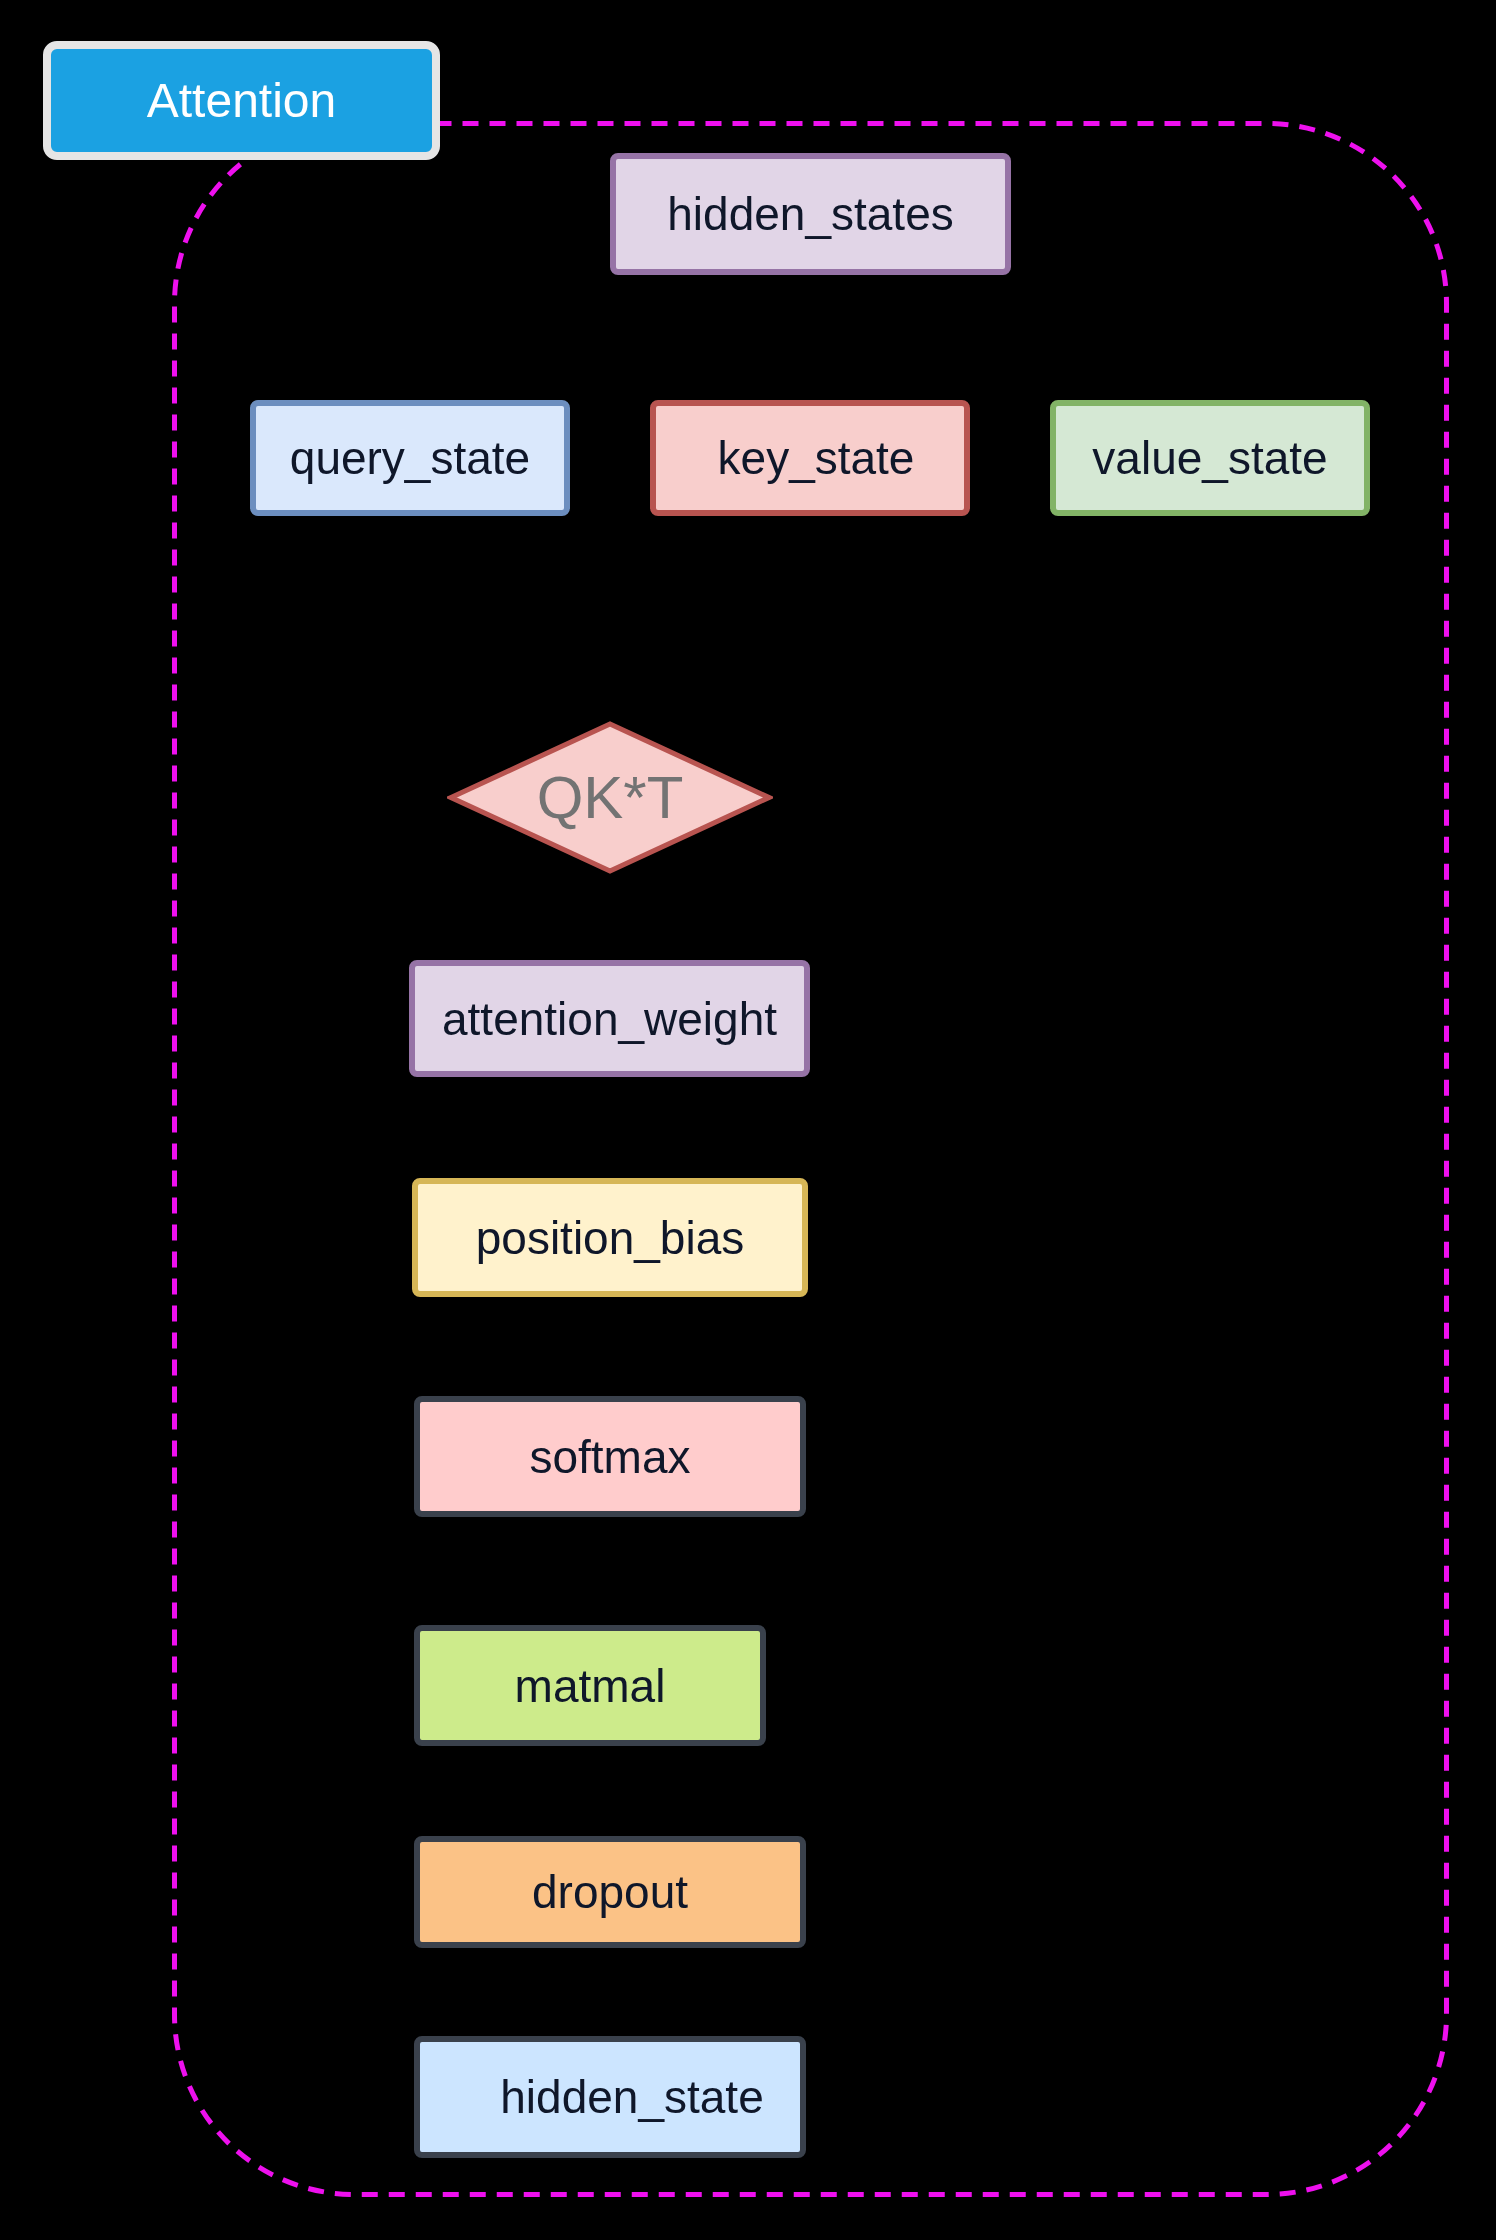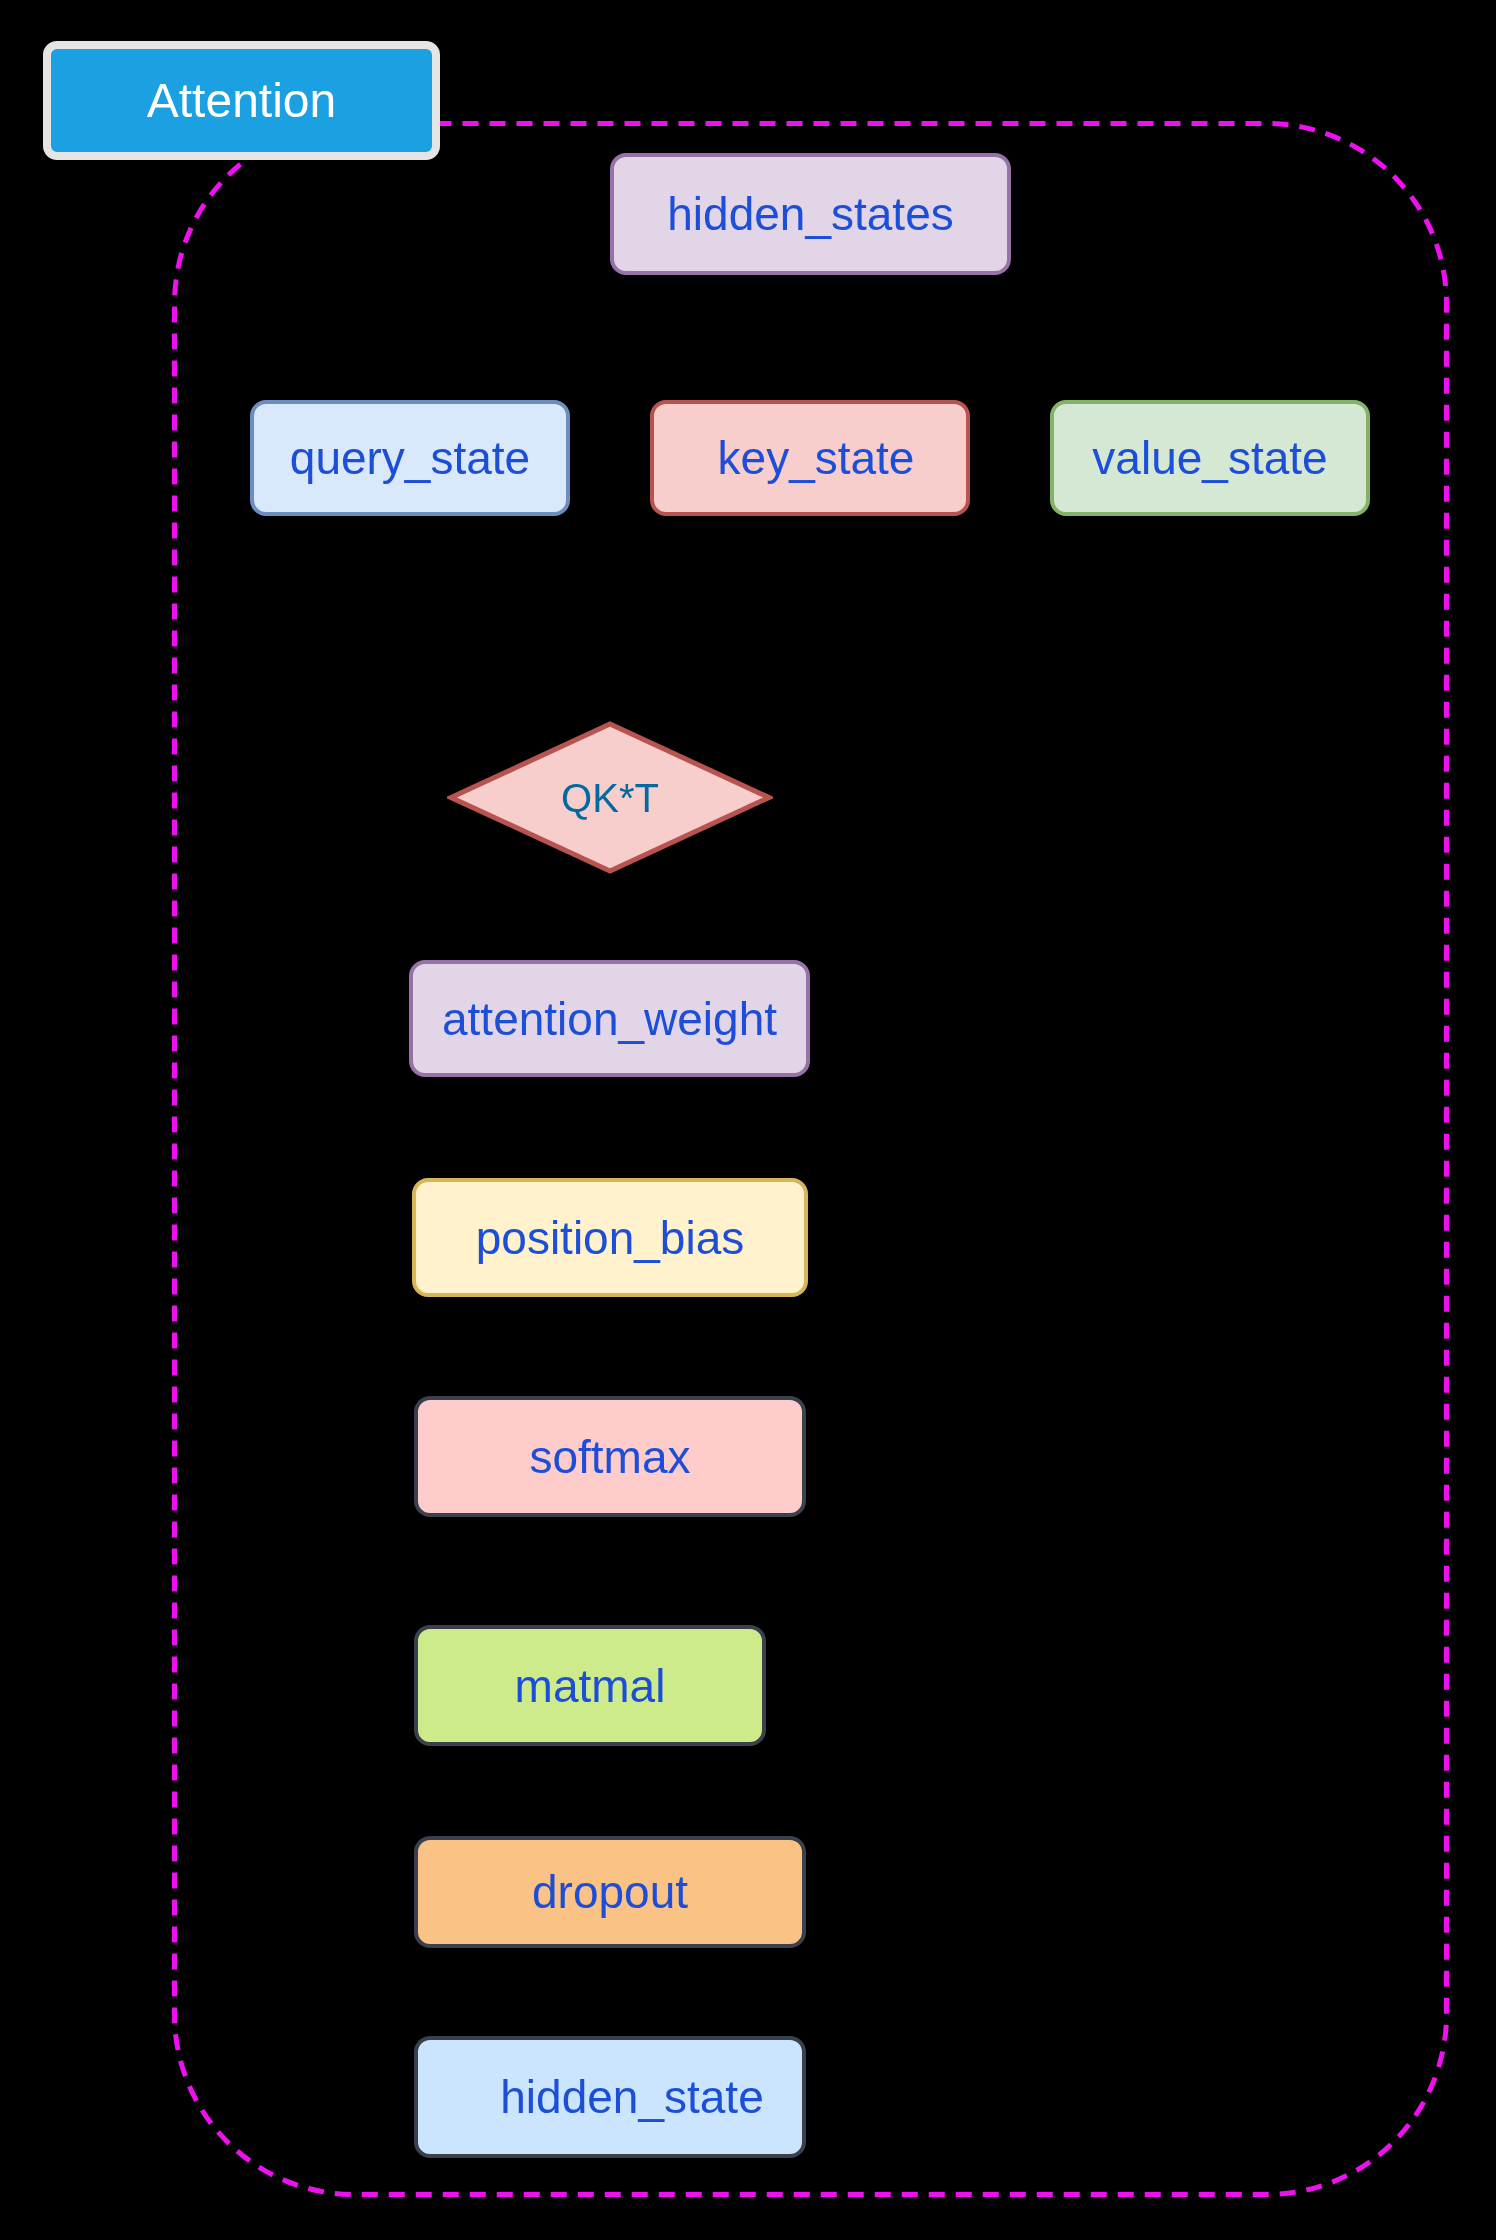--- a/index.html
+++ b/index.html
@@ -13,23 +13,23 @@
     height: 2240px;
     overflow: hidden;
     font-family: "Liberation Sans", sans-serif;
   }
   .node {
     position: absolute;
     display: flex;
     align-items: center;
     justify-content: center;
     box-sizing: border-box;
-    border-radius: 16px;
-    border: 4px solid #a16207;
-    color: #1d4ed8;
+    border-radius: 8px;
+    border: 6px solid #a16207;
+    color: #0f172a;
     font-size: 46px;
     line-height: 1;
     white-space: nowrap;
   }
   
   #attention {
     left: 43px; top: 41px; width: 397px; height: 119px;
     background: #1BA1E2;
     border: 8px solid #e5e5e5;
     border-radius: 14px;
@@ -62,22 +62,22 @@
     left: 447px; top: 719px;
     width: 326px; height: 157px;
   }
   .diamond-wrap svg { display: block; width: 100%; height: 100%; }
   .diamond-label {
     position: absolute;
     left: 0; top: 0; width: 100%; height: 100%;
     display: flex;
     align-items: center;
     justify-content: center;
-    color: #0369a1;
-    font-size: 40px;
+    color: #737373;
+    font-size: 60px;
     line-height: 1;
   }
 </style>
 </head>
 <body>
 
 <svg id="container-svg" viewBox="0 0 1277 2076" xmlns="http://www.w3.org/2000/svg">
   <rect x="2.5" y="2.5" width="1272" height="2071" rx="180" ry="180" fill="none" stroke-width="5" stroke-dasharray="16 11" stroke="#EE10EE"></rect>
 </svg>
 

